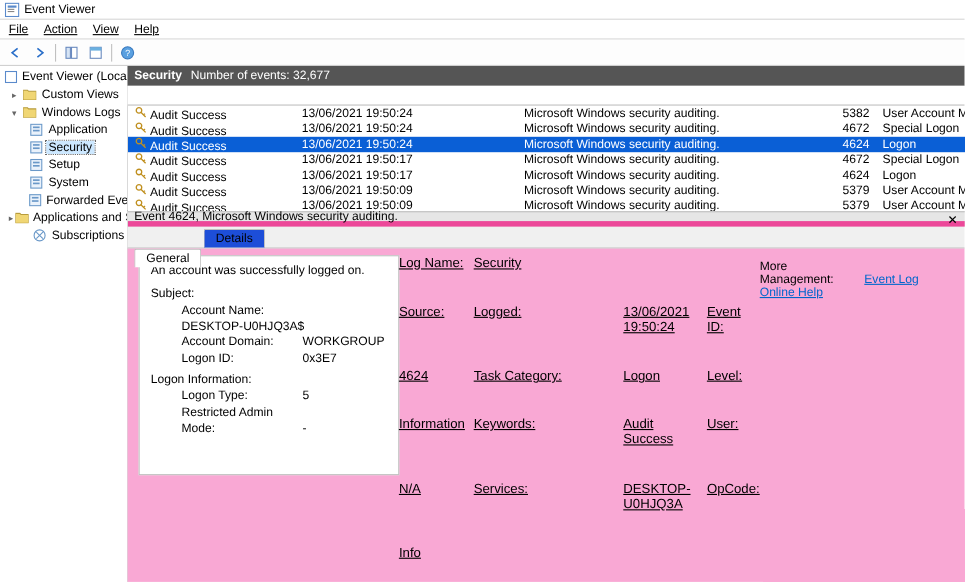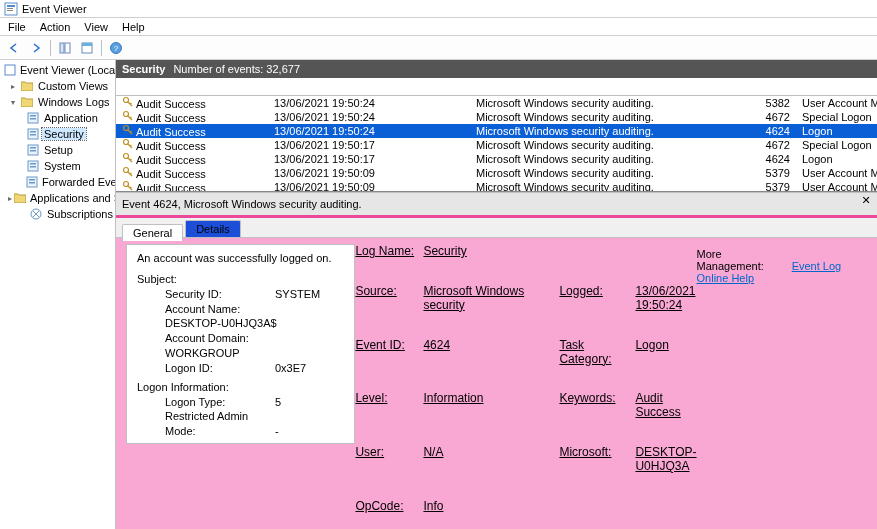--- a/index.html
+++ b/index.html
@@ -1,20 +1,20 @@
 <!DOCTYPE html>
 <html><head>
 <meta charset="utf-8">
 <style>
 * { box-sizing: border-box; margin: 0; padding: 0; }
 body { font-family: "Segoe UI", Tahoma, sans-serif; font-size: 11px; background: #fff; color: #000; width: 877px; height: 529px; overflow: hidden; display: flex; flex-direction: column; }
 .title-bar { height: 18px; display: flex; align-items: center; padding: 0 4px; border-bottom: 1px solid #d0d0d0; background: #fff; }
 .title-icon { width: 14px; height: 14px; margin-right: 4px; display: inline-flex; align-items: center; justify-content: center; }
 .menu-bar { height: 18px; display: flex; align-items: center; padding: 0 2px; border-bottom: 1px solid #d0d0d0; background: #fff; gap: 2px; }
-.menu-item { padding: 1px 6px; cursor: default; }
+.menu-item { padding: 1px 6px; cursor: default; text-decoration: underline; }
 .toolbar { height: 24px; display: flex; align-items: center; padding: 0 4px; border-bottom: 1px solid #d0d0d0; background: #fdfdfd; gap: 2px; }
 .tbtn { width: 20px; height: 20px; display: inline-flex; align-items: center; justify-content: center; border: 1px solid transparent; }
 .tsep { width: 1px; height: 16px; background: #c0c0c0; margin: 0 2px; }
 .main-area { flex: 1; display: flex; min-height: 0; }
 .tree-pane { width: 116px; border-right: 1px solid #c0c0c0; background: #fff; overflow: auto; padding-top: 2px; }
 .tree-node { display: flex; align-items: center; height: 16px; padding-left: 2px; white-space: nowrap; cursor: default; }
 .tree-twisty { width: 10px; height: 10px; display: inline-flex; align-items: center; justify-content: center; font-size: 8px; color: #666; }
 .tree-icon { width: 14px; height: 14px; margin: 0 2px; display: inline-flex; align-items: center; justify-content: center; }
 .tree-label { padding: 0 2px; }
 .tree-selected .tree-label { background: #cde8ff; outline: 1px dotted #666; }
@@ -25,25 +25,25 @@
 .col-kw { width: 152px; }
 .col-dt { width: 202px; }
 .col-src { width: 264px; }
 .col-eid { width: 62px; text-align: center; }
 .col-tc { flex: 1; }
 .grid-body { height: 96px; overflow-y: scroll; overflow-x: auto; background: #fff; border-bottom: 1px solid #888; }
 .grow { display: flex; height: 14px; align-items: center; cursor: default; }
 .grow-sel { background: #0a5fd6; color: #fff; }
 .gcell { padding: 0 6px; white-space: nowrap; overflow: hidden; font-size: 11px; }
 .gicon { width: 12px; height: 12px; display: inline-flex; align-items: center; justify-content: center; margin-right: 2px; }
-.detail-header { height: 26px; background: #e6e6e6; border-top: 1px solid #c0c0c0; border-bottom: 3px solid #ec4899; display: flex; align-items: center; padding: 0 6px; position: relative; }
+.detail-header { height: 14px; background: #e6e6e6; border-top: 1px solid #c0c0c0; border-bottom: 5px solid #ec4899; display: flex; align-items: center; padding: 0 6px; position: relative; }
 .detail-close { position: absolute; right: 4px; top: 1px; width: 14px; height: 14px; font-size: 11px; text-align: center; cursor: pointer; }
 .tab-row { height: 20px; display: flex; align-items: flex-end; padding: 2px 6px 0 6px; background: #f0f0f0; border-bottom: 1px solid #c0c0c0; }
 .tab { padding: 2px 10px; border: 1px solid #c0c0c0; border-bottom: none; margin-right: 2px; background: #1d4ed8; cursor: default; font-size: 11px; border-radius: 2px 2px 0 0; }
-.tab-active { background: #fff; z-index: 1; position: relative; top: 4px; }
+.tab-active { background: #fff; z-index: 1; position: relative; top: 18px; }
 .detail-body { flex: 1; display: flex; flex-direction: row; background: #f9a8d4; padding: 6px 10px; min-height: 0; }
 .msg-box { border: 1px solid #c0c0c0; background: #fff; padding: 6px 10px; height: 200px; overflow-y: scroll; font-size: 11px; line-height: 1.35; margin-bottom: 8px; }
 .msg-label { display: inline-block; width: 110px; }
 .msg-val { display: inline-block; }
 .msg-section { margin-top: 4px; }
 .meta-grid { display: grid; grid-template-columns: 62px 130px 70px 1fr; gap: 16px 6px; font-size: 12px; text-decoration: underline; }
 .meta-grid .mlab { color: #000; }
 .linklike { color: #0066cc; text-decoration: underline; cursor: pointer; }
 svg { display: block; }
 </style>
@@ -307,54 +307,52 @@
     <div class="tab-row">
       <div class="tab tab-active">General</div>
       <div class="tab">Details</div>
     </div>
     <div class="detail-body">
 
       <div class="msg-box">
         <div style="margin-bottom:6px">An account was successfully logged on.</div>
         <div class="msg-section">
           <div>Subject:</div>
-          <div style="padding-left:28px"><span class="msg-label">Security ID:</span><span class="msg-val">SYSTEM</span></div>
           <div style="padding-left:28px"><span class="msg-label">Account Name:</span><span class="msg-val">DESKTOP-U0HJQ3A$</span></div>
           <div style="padding-left:28px"><span class="msg-label">Account Domain:</span><span class="msg-val">WORKGROUP</span></div>
           <div style="padding-left:28px"><span class="msg-label">Logon ID:</span><span class="msg-val">0x3E7</span></div>
         </div>
         <div class="msg-section">
           <div>Logon Information:</div>
           <div style="padding-left:28px"><span class="msg-label">Logon Type:</span><span class="msg-val">5</span></div>
           <div style="padding-left:28px"><span class="msg-label">Restricted Admin Mode:</span><span class="msg-val">-</span></div>
 
         </div>
 
       </div>
 
       <div class="meta-grid">
         <span class="mlab">Log Name:</span>
           <span>Security</span>
           <span></span>
           <span></span>
         <span class="mlab">Source:</span>
-          <span>Microsoft Windows security</span>
         <span class="mlab">Logged:</span>
           <span>13/06/2021 19:50:24</span>
         <span class="mlab">Event ID:</span>
           <span>4624</span>
         <span class="mlab">Task Category:</span>
           <span>Logon</span>
         <span class="mlab">Level:</span>
           <span>Information</span>
         <span class="mlab">Keywords:</span>
           <span>Audit Success</span>
         <span class="mlab">User:</span>
           <span>N/A</span>
-        <span class="mlab">Microsoft:</span>
+        <span class="mlab">Services:</span>
           <span>DESKTOP-U0HJQ3A</span>
         <span class="mlab">OpCode:</span>
           <span>Info</span>
           <span></span>
           <span></span>
       </div>
       <div style="margin-top:4px;font-size:11px">
         <span style="display:inline-block;width:92px">More Management:</span>
         <span class="linklike">Event Log Online Help</span>
       </div>

